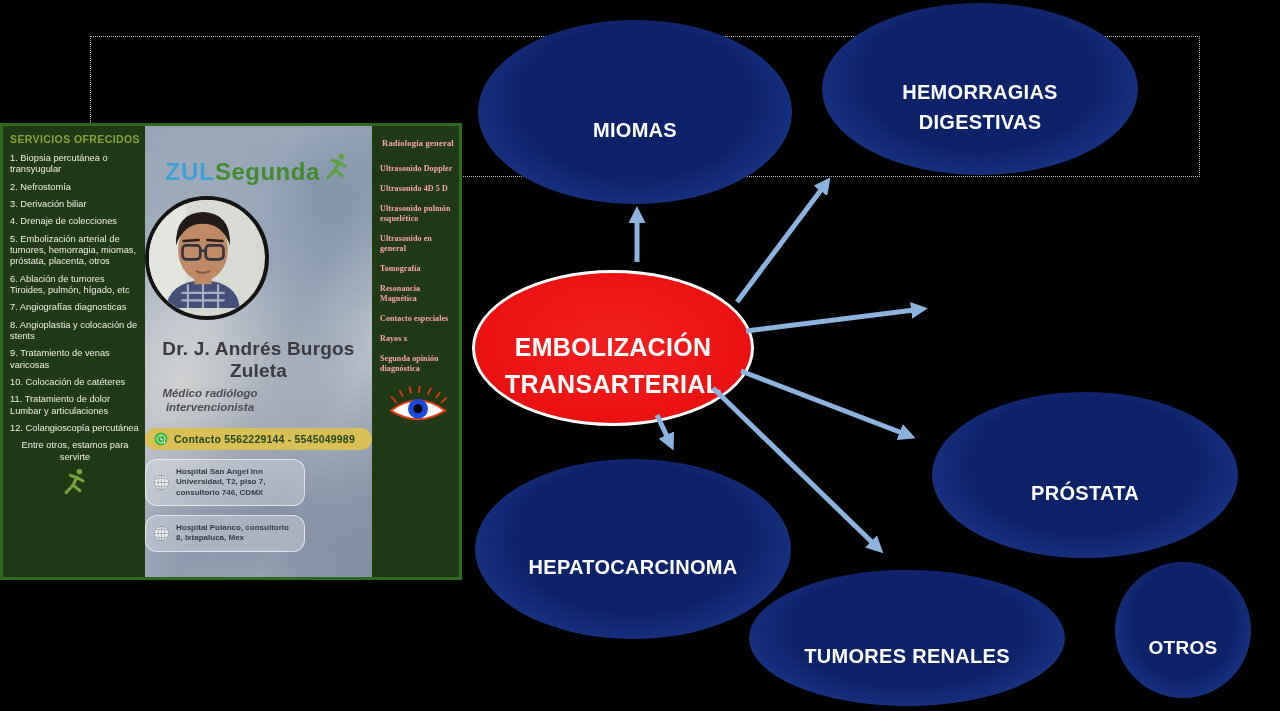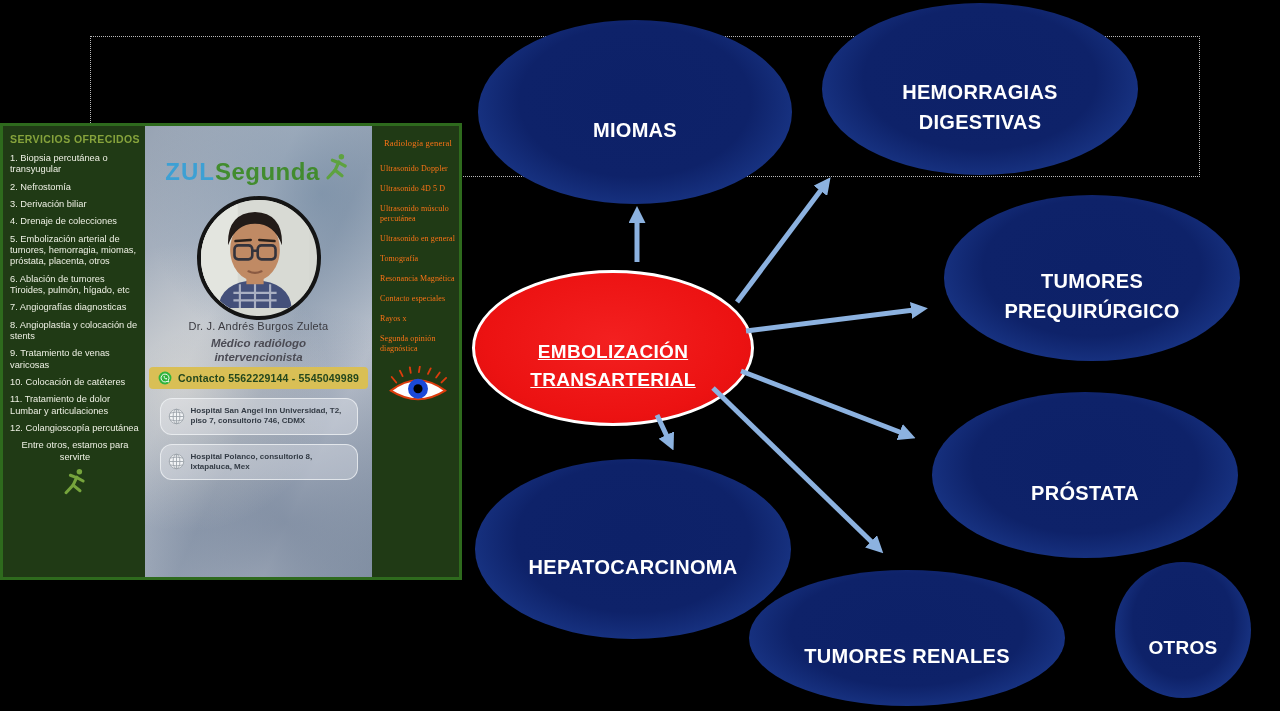--- a/index.html
+++ b/index.html
@@ -20,58 +20,58 @@
   .node--prequirurgico{left:944px;top:195px;width:296px;height:166px;}
   .node--prostata{left:932px;top:392px;width:306px;height:166px;}
   .node--otros{left:1115px;top:562px;width:136px;height:136px;}
   .node--otros .node-label{padding:0 10px;font-size:19px;}
   .node--renales{left:749px;top:570px;width:316px;height:136px;}
   .node--hepato{left:475px;top:459px;width:316px;height:180px;}
 
   .node--center{left:472px;top:270px;width:276px;height:150px;z-index:2;
         border:3px solid #fff;
         background:radial-gradient(ellipse at 50% 45%, #f32020 0%, #ec1212 65%, #da0d0d 100%);}
-  .node--center .node-label{font-size:19px;padding:0 42px;text-decoration:underline;}
+  .node--center .node-label{font-size:25px;padding:0 42px;}
 
   .arrows{position:absolute;left:0;top:0;width:1280px;height:711px;z-index:3;pointer-events:none;}
 
   
   .flyer{position:absolute;left:0;top:123px;width:462px;height:457px;z-index:4;display:flex;
          box-sizing:border-box;border:3px solid #2e6a1d;background:#203a15;}
   .flyer-left{width:142px;box-sizing:border-box;padding:7px 5px 4px 7px;background:#203a15;}
   .svc-title{color:#86a33c;font-size:10.5px;font-weight:bold;letter-spacing:.4px;margin-bottom:8px;}
   .svc{color:#eef0e4;font-size:9.3px;line-height:1.22;margin-bottom:6px;}
   .svc-footer{color:#eef0e4;font-size:9.3px;line-height:1.25;text-align:center;margin:6px 4px 2px;}
   .runner-wrap{text-align:center;margin-top:4px;color:#76a43c;}
 
   .flyer-card{width:227px;position:relative;box-sizing:border-box;overflow:hidden;
     background:
       radial-gradient(circle at 78% 15%, rgba(96,124,152,.55), transparent 42%),
       radial-gradient(circle at 18% 58%, rgba(242,236,224,.5), transparent 45%),
       radial-gradient(circle at 62% 88%, rgba(72,92,122,.5), transparent 52%),
       linear-gradient(115deg,#97a3b3 0%,#b7bfcb 35%,#a4aebd 55%,#c1c7d1 75%,#96a2b2 100%);
-    display:flex;flex-direction:column;align-items:center;}
+    display:flex;flex-direction:column;}
   .logo{display:flex;align-items:flex-end;justify-content:center;margin-top:26px;opacity:.95;}
   .logo-zul{color:#38a0d6;font-size:24px;font-weight:800;letter-spacing:1px;}
   .logo-medica{color:#3e8b28;font-size:24px;font-weight:800;letter-spacing:.5px;}
   .portrait{width:116px;height:116px;border-radius:50%;border:4px solid #141414;margin-top:10px;
             overflow:hidden;background:#d6d8d2;}
-  .doc-name{font-size:11px;font-weight:normal;color:#3a3a40;letter-spacing:.2px;text-align:center;}
+  .doc-name{margin-top:18px;font-size:19px;font-weight:bold;color:#3a3a40;letter-spacing:.2px;text-align:center;}
   .doc-title{margin-top:4px;font-size:11.5px;font-weight:bold;font-style:italic;color:#4b4b54;
              line-height:1.25;text-align:center;max-width:130px;}
-  .contact-pill{margin-top:2px;background:#d9bf55;border-radius:4px;padding:4px 9px;display:flex;
+  .contact-pill{margin-top:13px;background:#d9bf55;border-radius:11px;padding:4px 9px;display:flex;
                 align-items:center;gap:6px;}
   .contact-pill span{font-size:10.5px;font-weight:bold;color:#23471d;letter-spacing:.2px;}
-  .hosp{width:198px;box-sizing:border-box;margin-top:9px;border:1.5px solid rgba(240,243,246,.75);
+  .hosp{width:160px;box-sizing:border-box;margin-top:9px;border:1.5px solid rgba(240,243,246,.75);
         background:rgba(250,250,252,.3);border-radius:12px;padding:7px 7px;display:flex;gap:6px;
         align-items:center;color:#333b45;font-size:8px;font-weight:bold;line-height:1.3;}
   .hosp svg{flex:0 0 auto;}
 
   .flyer-right{flex:1;box-sizing:border-box;padding:12px 3px 22px 8px;background:#203a15;
-               font-family:"Liberation Serif","DejaVu Serif",serif;color:#f97316;font-weight:normal;}
+               font-family:"Liberation Serif","DejaVu Serif",serif;color:#fca5a5;font-weight:bold;}
   .rad-title{font-size:8.5px;text-align:center;margin-bottom:16px;letter-spacing:.2px;}
   .rad-item{font-size:8px;line-height:1.25;margin-bottom:10px;letter-spacing:.1px;}
   .eye-wrap{text-align:center;margin-top:12px;}
 </style>
 </head>
 <body>
 
 <div class="canvas">
 
   <div class="dotted-frame"></div>
@@ -88,23 +88,20 @@
     <line x1="741" y1="371" x2="910" y2="436" stroke="#8cb2e0" stroke-width="5" marker-end="url(#ah)"></line>
     <line x1="713" y1="388" x2="879" y2="549" stroke="#8cb2e0" stroke-width="5" marker-end="url(#ah)"></line>
     <line x1="657" y1="415" x2="671" y2="445" stroke="#8cb2e0" stroke-width="5" marker-end="url(#ah)"></line>
   </svg>
 
   <div class="node node--miomas">
     <div class="node-label">MIOMAS</div>
   </div>
   <div class="node node--hemorragias">
     <div class="node-label">HEMORRAGIAS DIGESTIVAS</div>
-  </div>
-  <div class="node node--prequirurgico">
-    <div class="node-label">TUMORES PREQUIRÚRGICO</div>
   </div>
   <div class="node node--otros">
     <div class="node-label">OTROS</div>
   </div>
   <div class="node node--prostata">
     <div class="node-label">PRÓSTATA</div>
   </div>
   <div class="node node--renales">
     <div class="node-label">TUMORES RENALES</div>
   </div>
@@ -208,21 +205,21 @@
           <path d="M2.5 6 Q10 3.5 17.5 6 M2.5 14 Q10 16.5 17.5 14" stroke="#9aa0a8" stroke-width="1" fill="none"></path>
         </svg>
         <span>Hospital Polanco, consultorio 8, Ixtapaluca, Mex</span>
       </div>
     </div>
 
     <div class="flyer-right">
       <div class="rad-title">Radiología general</div>
       <div class="rad-item">Ultrasonido Doppler</div>
       <div class="rad-item">Ultrasonido 4D 5 D</div>
-      <div class="rad-item">Ultrasonido músculo percutánea</div>
+      <div class="rad-item">Ultrasonido pulmón esquelético</div>
       <div class="rad-item">Ultrasonido en general</div>
       <div class="rad-item">Tomografía</div>
       <div class="rad-item">Resonancia Magnética</div>
       <div class="rad-item">Contacto especiales</div>
       <div class="rad-item">Rayos x</div>
       <div class="rad-item">Segunda opinión diagnóstica</div>
       <div class="eye-wrap">
         <svg width="58" height="42" viewBox="0 0 64 46">
           <g stroke="#dd3c0c" stroke-width="2" stroke-linecap="round">
             <path d="M8 18 L3 12"></path>

